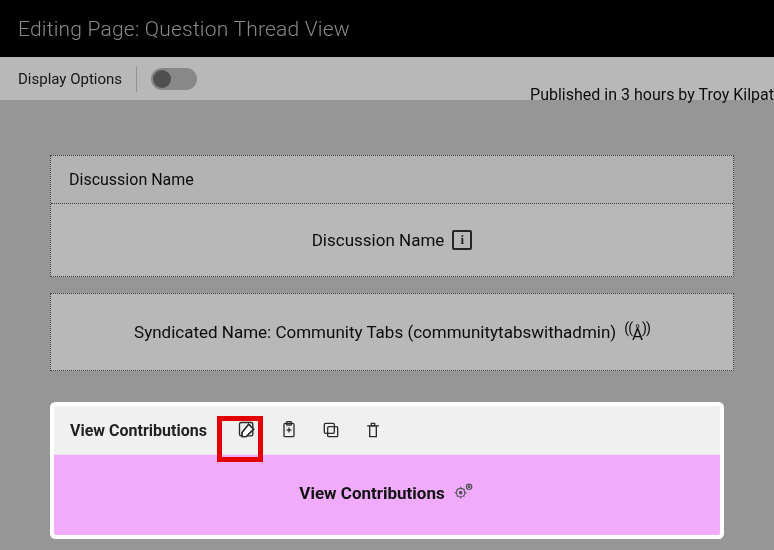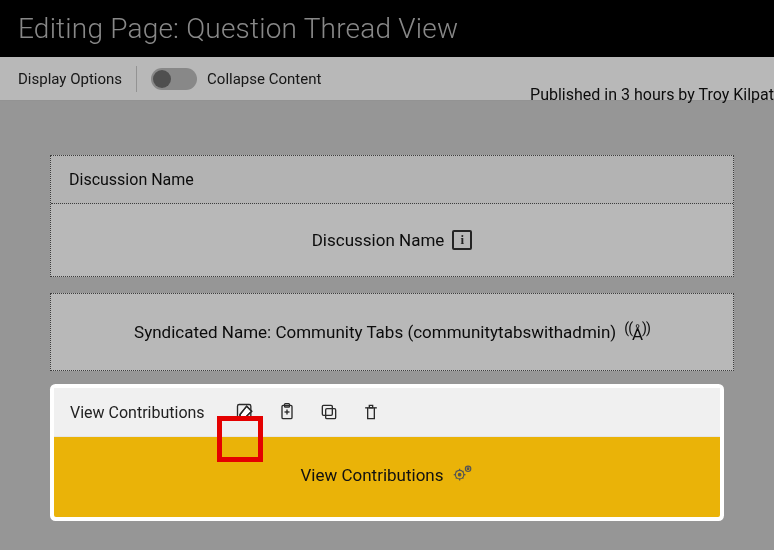--- a/index.html
+++ b/index.html
@@ -18,21 +18,21 @@
     z-index: 5;
     pointer-events: none;
   }
   .topbar {
     background: #000;
     color: #bdbdbd;
     height: 57px;
     display: flex;
     align-items: center;
     padding: 0 18px;
-    font-size: 28px;
+    font-size: 21px;
     font-weight: 300;
     letter-spacing: 0.2px;
     position: relative;
     z-index: 1;
   }
   .optionsbar {
     background: #fff;
     height: 44px;
     display: flex;
     align-items: center;
@@ -118,25 +118,26 @@
   }
   .broadcast-span {
     letter-spacing: -1px;
     font-size: 17px;
   }
   
   .focusblock {
     position: absolute;
     left: 54px;
     right: 54px;
-    top: 388px;
-    background: #eab308;
+    top: 406px;
+    background: #f0abfc;
     z-index: 10;
     box-shadow: 0 0 0 4px #fff;
     border-radius: 2px;
+    font-weight: bold;
   }
   .focus-header {
     background: #f0f0f0;
     display: flex;
     align-items: center;
     padding: 12px 16px;
     gap: 16px;
     border-bottom: 1px solid #e6e6e6;
   }
   .focus-title {
@@ -187,21 +188,20 @@
 <div class="topbar">
   <span>Editing Page: Question Thread View</span>
 </div>
 
 <div class="optionsbar">
   <span>Display Options</span>
   <span class="divider"></span>
   <span class="toggle">
     <span class="knob"></span>
   </span>
-  <span>Collapse Content</span>
 </div>
 
 <div class="publine">Published in 3 hours by Troy Kilpat</div>
 
 <div class="canvas">
 
   <div class="block">
     <div class="block-header">Discussion Name</div>
     <div class="block-body">
       <span>Discussion Name</span>

